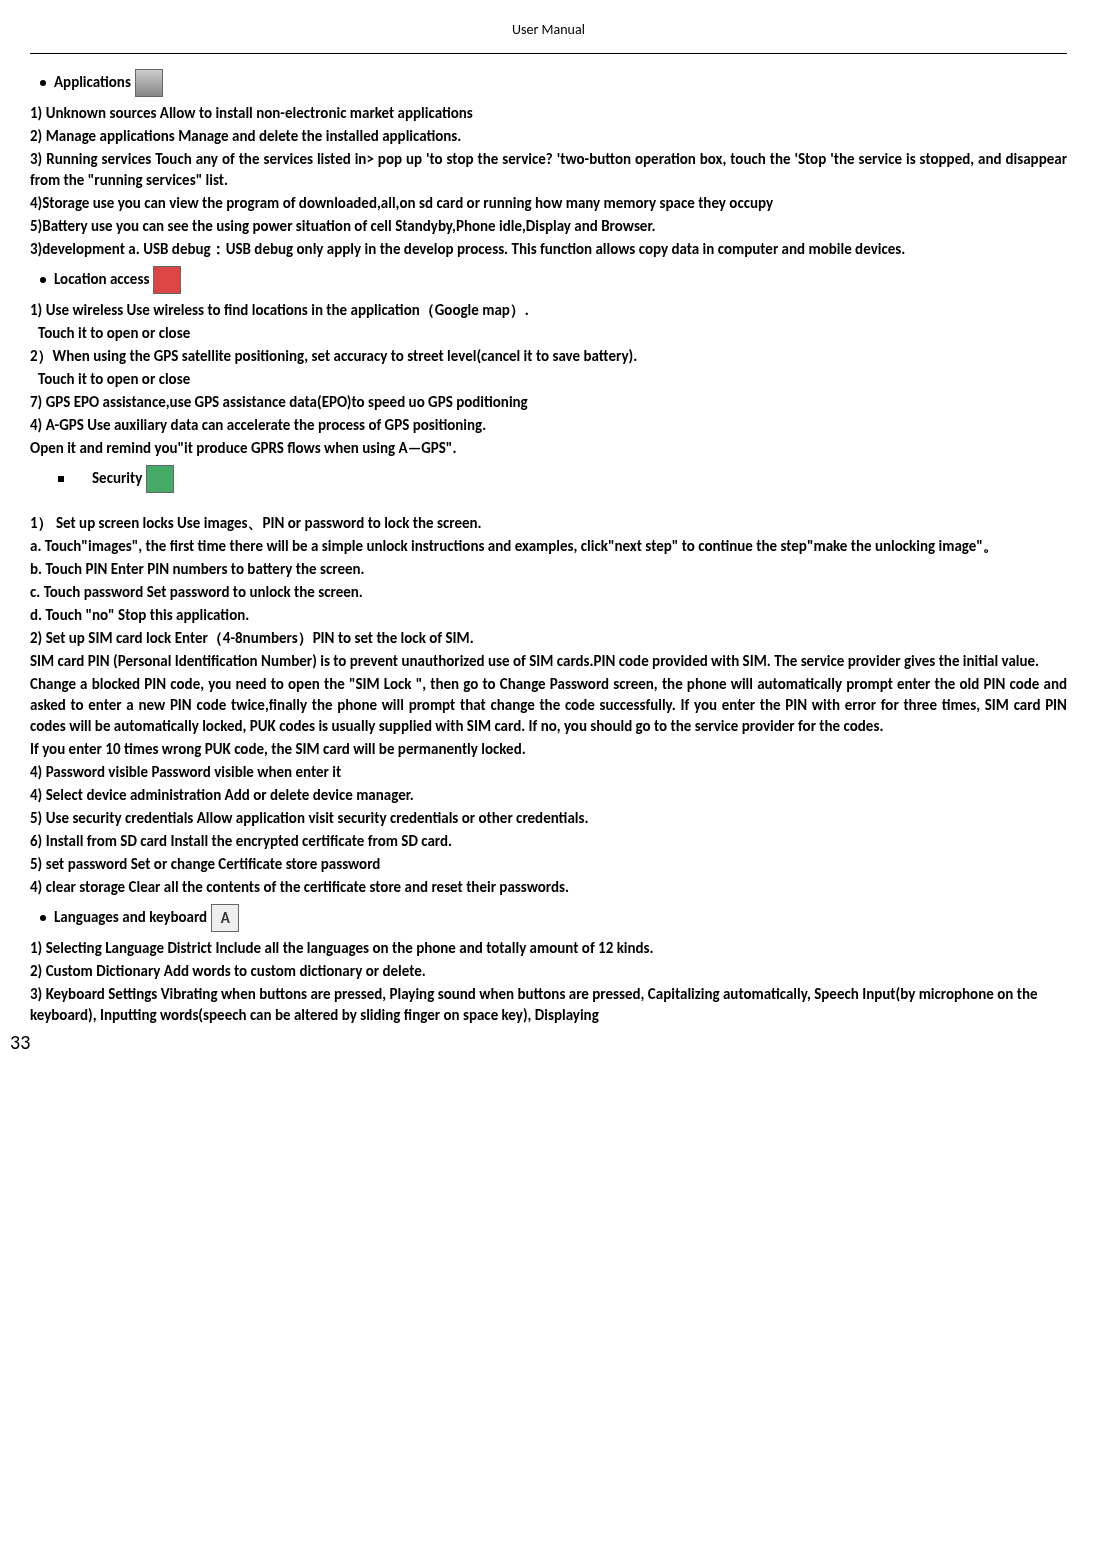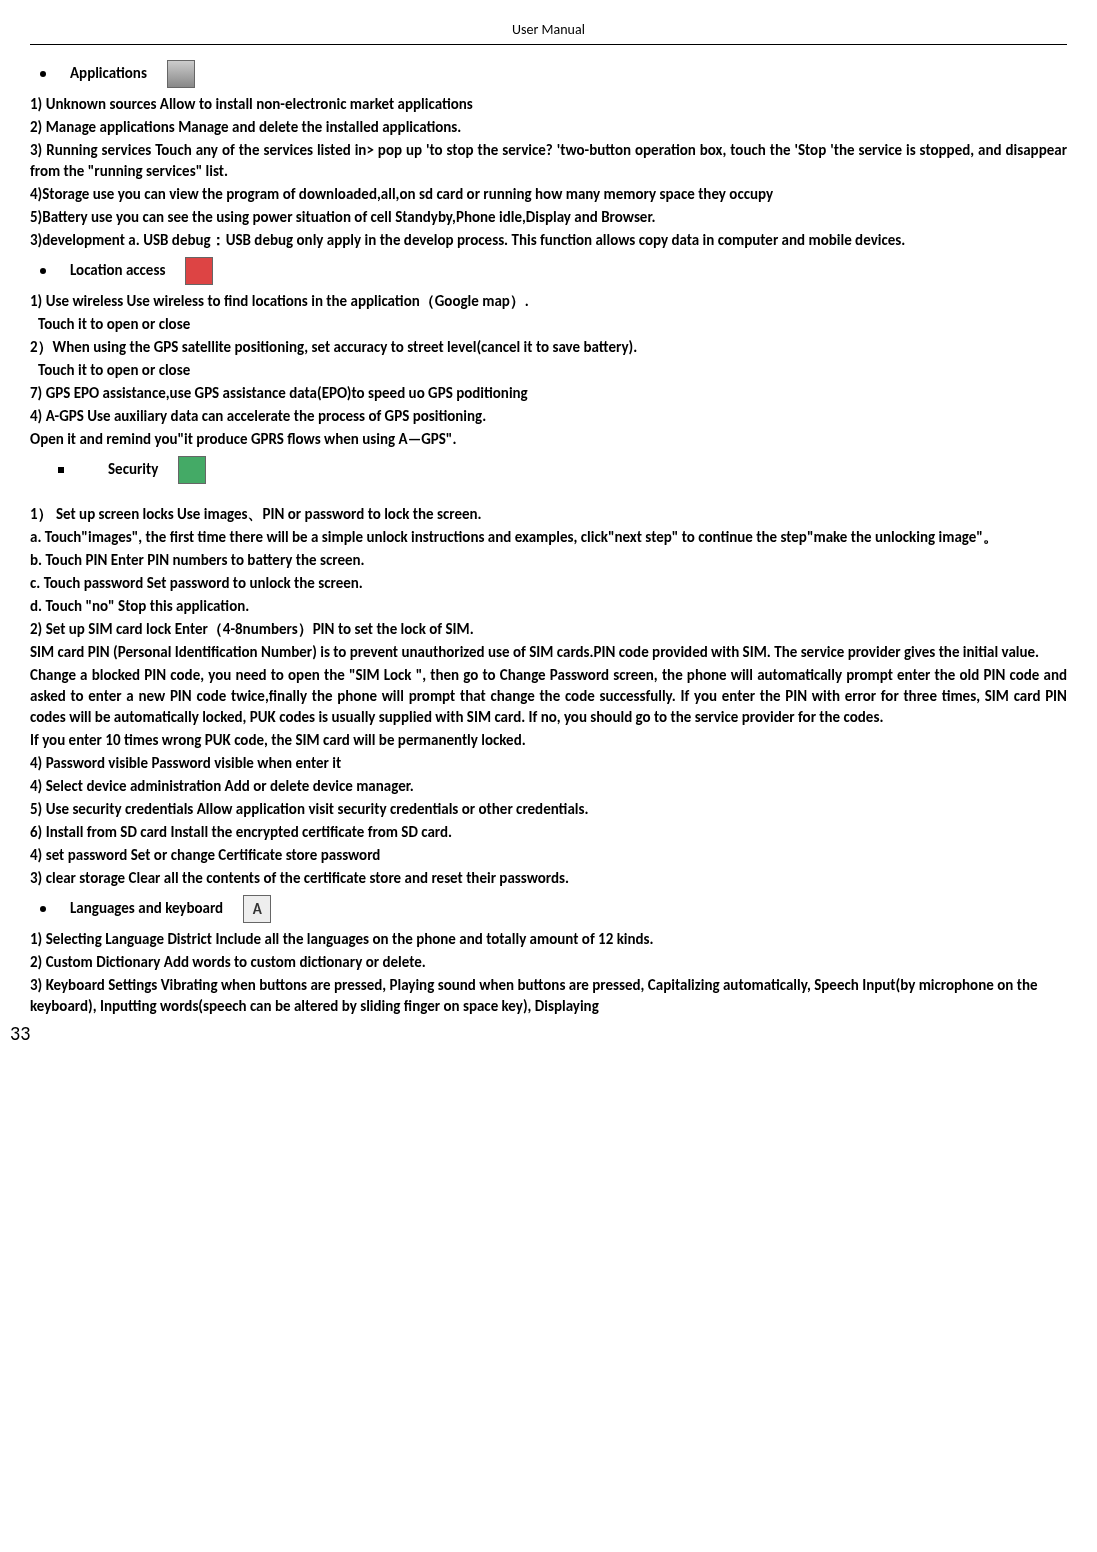--- a/index.html
+++ b/index.html
@@ -7,30 +7,29 @@
     font-size: 15px;
     line-height: 1.4;
     margin: 0;
     padding: 20px 30px;
     color: #000;
     width: 1037px;
   }
   .header {
     text-align: center;
     font-size: 14px;
-    padding-bottom: 4px;
+    padding-bottom: 13px;
     border-bottom: 1px solid #000;
     margin-bottom: 15px;
   }
   .bullet-row {
     display: flex;
     align-items: center;
     margin-top: 6px;
     margin-bottom: 6px;
-    gap: 16px;
   }
   .bullet-dot {
     display: inline-block;
     width: 6px;
     height: 6px;
     background: #000;
     border-radius: 50%;
     margin-right: 8px;
     margin-left: 10px;
   }
@@ -111,22 +110,22 @@
 <div class="indent3 p">c. Touch password      Set password to unlock the screen.</div>
 <div class="indent3 p">d. Touch "no"      Stop this application.</div>
 <div class="indent1 p">2)    Set up SIM card lock      Enter（4-8numbers）PIN to set the lock of SIM.</div>
 <div class="indent1 p justify">SIM card PIN (Personal Identification Number) is to prevent unauthorized use of SIM cards.PIN code provided with SIM. The service provider gives the initial value.</div>
 <div class="p justify">Change a blocked PIN code, you need to open the "SIM Lock ", then go to Change Password screen, the phone will automatically prompt enter the old PIN code and asked to enter a new PIN code twice,finally the phone will prompt that change the code successfully. If you enter the PIN with error for three times, SIM card PIN codes will be automatically locked, PUK codes is usually supplied with SIM card. If no, you should go to the service provider for the codes.</div>
 <div class="indent1 p">If you enter 10 times wrong PUK code, the SIM card will be permanently locked.</div>
 <div class="indent1 p">4)    Password visible        Password visible when enter it</div>
 <div class="indent1 p">4)    Select device administration       Add or delete device manager.</div>
 <div class="indent1 p">5)    Use security credentials        Allow application visit security credentials or other credentials.</div>
 <div class="indent1 p">6)    Install from SD card      Install the encrypted certificate from SD card.</div>
-<div class="indent1 p">4)    set password         Set or change Certificate store password</div>
-<div class="indent1 p">3)    clear storage         Clear all the contents of the certificate store and reset their passwords.</div>
+<div class="indent1 p">5)    set password         Set or change Certificate store password</div>
+<div class="indent1 p">4)    clear storage         Clear all the contents of the certificate store and reset their passwords.</div>
 
 <div class="bullet-row gap-large">
   <span class="bullet-dot"></span>
   <span class="section-title">Languages and keyboard</span>
   <span class="icon lang">A</span>
 </div>
 <div class="indent2 p">1) Selecting Language District         Include all the languages on the phone and totally amount of 12 kinds.</div>
 <div class="indent2 p">2) Custom Dictionary           Add words to custom dictionary or delete.</div>
 <div class="indent2 p">3) Keyboard Settings         Vibrating when buttons are pressed, Playing sound when buttons are pressed, Capitalizing automatically, Speech Input(by microphone on the keyboard), Inputting words(speech can be altered by sliding finger on space key), Displaying</div>
 

